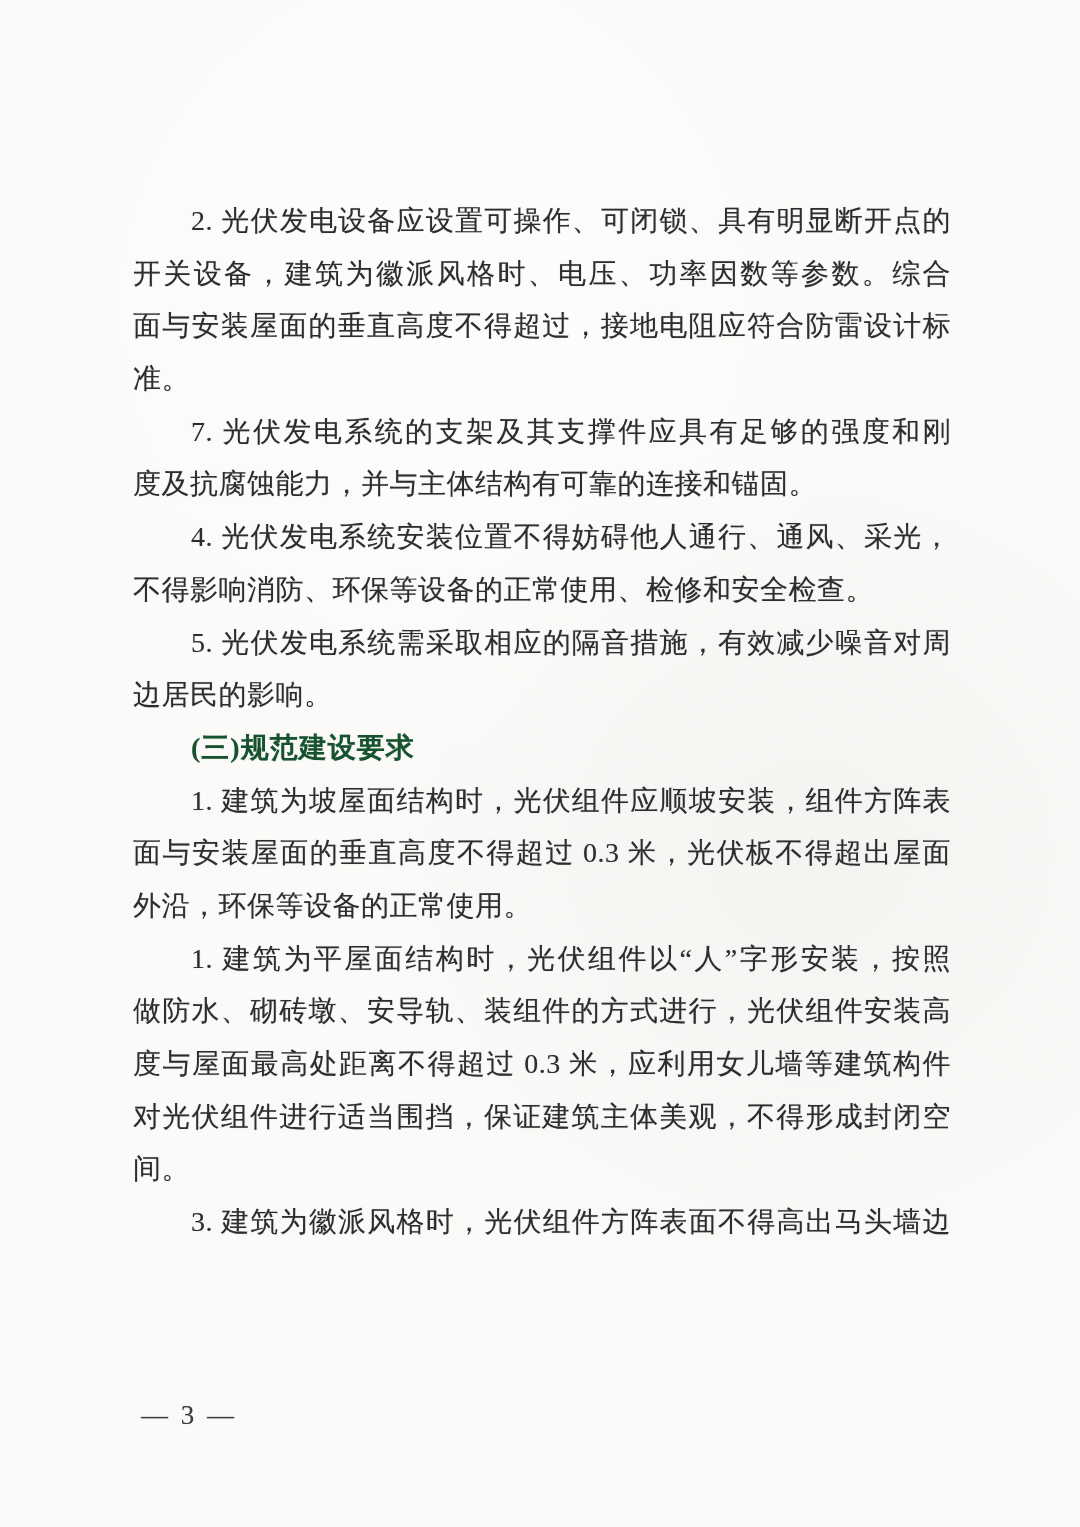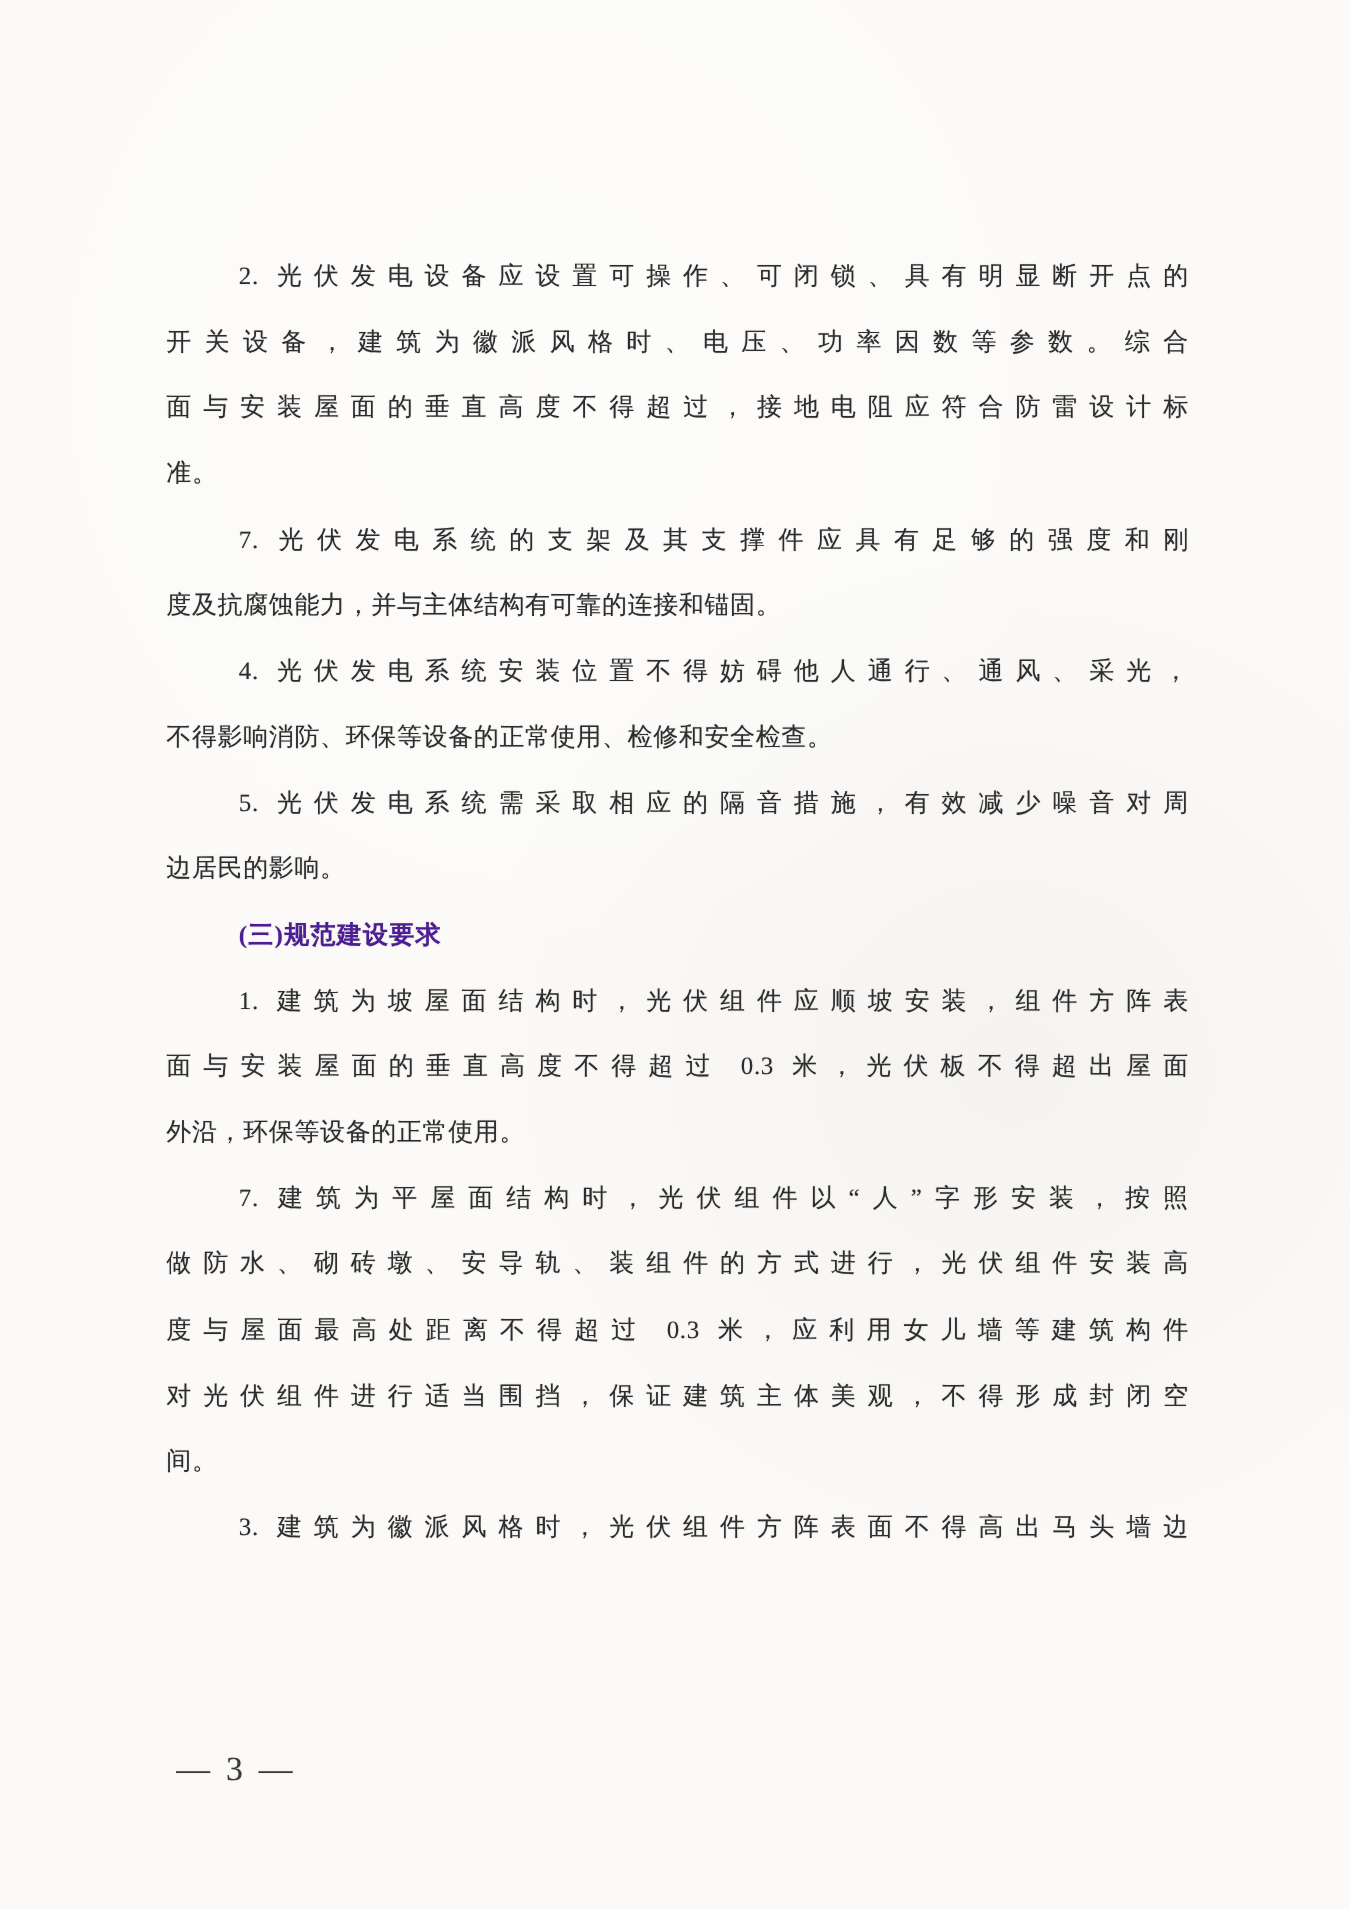--- a/index.html
+++ b/index.html
@@ -21,41 +21,41 @@
     pointer-events: none;
     background:
       radial-gradient(ellipse 60% 40% at 75% 56%, rgba(90,85,80,0.04), rgba(0,0,0,0) 70%),
       radial-gradient(ellipse 80% 60% at 40% 20%, rgba(255,255,255,0.5), rgba(0,0,0,0) 60%);
   }
   .doc-content {
     position: absolute;
     left: 133px;
     top: 195px;
     width: 818px;
-    font-size: 20px;
+    font-size: 28px;
     line-height: 52.7px;
     color: #2d2d2d;
     text-shadow: 0 0 1px rgba(60, 58, 55, 0.35);
   }
   .line {
     height: 52.7px;
     overflow: hidden;
     text-align: justify;
     text-align-last: left;
     letter-spacing: 0.5px;
   }
   .line.fill {
     text-align-last: justify;
   }
   .line.indent {
     text-indent: 58px;
   }
   .line.heading {
     font-weight: 700;
-    color: #4c1d95;
+    color: #14532d;
     letter-spacing: 1px;
   }
   .page-footer {
     position: absolute;
     left: 141px;
     top: 1398px;
     font-size: 27px;
     line-height: 34px;
     color: #3a3a3a;
     letter-spacing: 3px;
@@ -75,21 +75,21 @@
     <div class="line indent fill">7. 光伏发电系统的支架及其支撑件应具有足够的强度和刚</div>
     <div class="line">度及抗腐蚀能力，并与主体结构有可靠的连接和锚固。</div>
     <div class="line indent fill">4. 光伏发电系统安装位置不得妨碍他人通行、通风、采光，</div>
     <div class="line">不得影响消防、环保等设备的正常使用、检修和安全检查。</div>
     <div class="line indent fill">5. 光伏发电系统需采取相应的隔音措施，有效减少噪音对周</div>
     <div class="line">边居民的影响。</div>
     <div class="line heading indent">(三)规范建设要求</div>
     <div class="line indent fill">1. 建筑为坡屋面结构时，光伏组件应顺坡安装，组件方阵表</div>
     <div class="line fill">面与安装屋面的垂直高度不得超过 0.3 米，光伏板不得超出屋面</div>
     <div class="line">外沿，环保等设备的正常使用。</div>
-    <div class="line indent fill">7. 建筑为平屋面结构时，光伏组件以“人”字形安装，按照</div>
+    <div class="line indent fill">1. 建筑为平屋面结构时，光伏组件以“人”字形安装，按照</div>
     <div class="line fill">做防水、砌砖墩、安导轨、装组件的方式进行，光伏组件安装高</div>
     <div class="line fill">度与屋面最高处距离不得超过 0.3 米，应利用女儿墙等建筑构件</div>
     <div class="line fill">对光伏组件进行适当围挡，保证建筑主体美观，不得形成封闭空</div>
     <div class="line">间。</div>
     <div class="line indent fill">3. 建筑为徽派风格时，光伏组件方阵表面不得高出马头墙边</div>
   </main>
 
 <div class="page-footer">— 3 —</div>
 
 </body></html>

